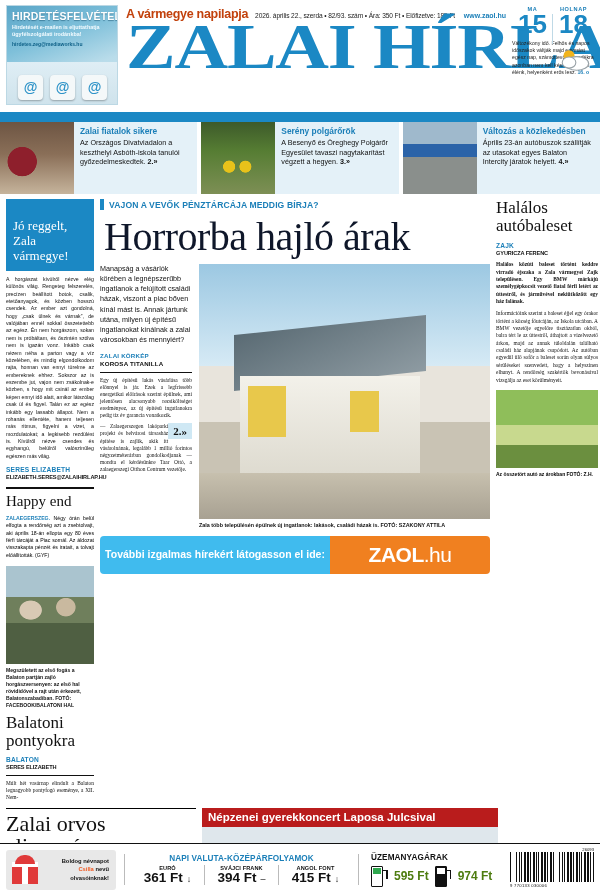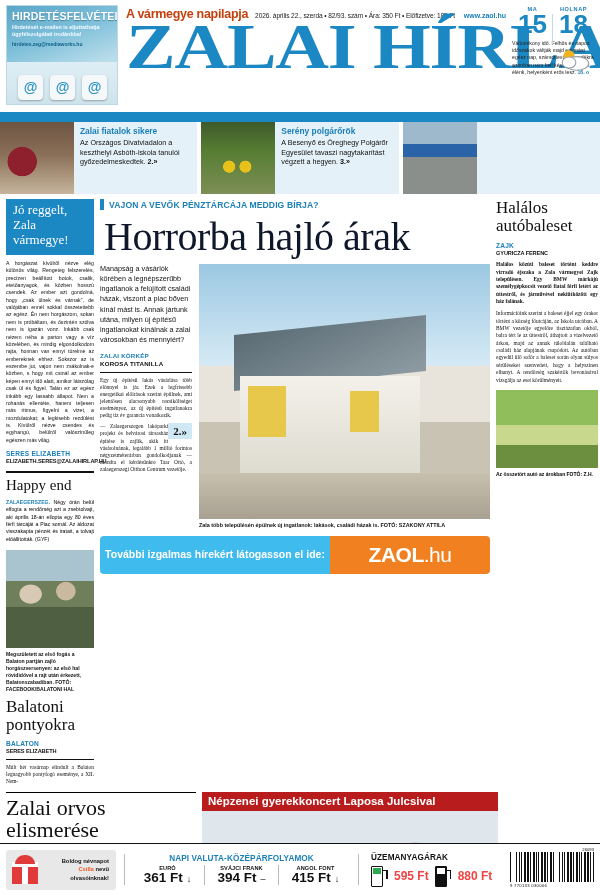--- a/index.html
+++ b/index.html
@@ -81,21 +81,21 @@
   
   .grid { display:flex; padding:5px 6px 0 6px; gap:6px; }
   .col-left { width:88px; flex:none; }
   .col-mid  { width:390px; flex:none; }
   .col-right{ width:102px; flex:none; }
   .thin-rule { border-top:1px solid #000; }
 
   
   .jo-reggelt {
     background:#1b88c4; color:#fff; font-family:"Liberation Serif", serif;
-    font-size:13px; line-height:1.15; padding:4px 6px 7px 7px; font-weight:normal;
+    font-size:13px; line-height:1.15; padding:20px 6px 7px 7px; font-weight:normal;
   }
   .lead-body { font-size:5.2px; line-height:1.42; text-align:justify; color:#111; margin-top:5px; }
   .byline-blue { font-size:6.6px; font-weight:bold; color:#1b7fb8; letter-spacing:.2px; margin-top:6px;}
   .byline-mail { font-size:5.6px; font-weight:bold; color:#111; letter-spacing:-.1px; margin-top:1px;}
   .sec-div { border-top:2px solid #111; margin:7px 0 5px 0; }
   .h-serif-med { font-family:"Liberation Serif", serif; font-size:15px; color:#111; line-height:1.05; }
   .brief { font-size:5.2px; line-height:1.42; text-align:justify; margin-top:5px; }
   .brief .lead-city { font-weight:bold; color:#1b7fb8; }
   .caption { font-size:5.1px; line-height:1.35; color:#111; font-weight:bold; margin-top:3px;}
   .ph-fisher { height:98px; background:
@@ -190,21 +190,21 @@
   .fuel-row { display:flex; align-items:center; gap:6px; margin-top:4px;}
   .pump { width:17px; height:21px; position:relative; flex:none;}
   .pump .bd { position:absolute; left:0; top:0; width:12px; height:21px; border:1.6px solid #111;
       border-radius:1px; background:#fff;}
   .pump .wn { position:absolute; left:2px; top:2px; width:8px; height:6px; }
   .pump .nz { position:absolute; left:12px; top:4px; width:4px; height:1.6px; background:#111;}
   .pump .nz2{ position:absolute; left:15px; top:4px; width:1.6px; height:9px; background:#111;}
   .pump.green .wn { background:#2fa84f; }
   .pump.dark .bd { background:#111; }
   .pump.dark .wn { background:#fff; }
-  .fuel-val { font-size:12px; font-weight:bold; color:#ef4444; white-space:nowrap;}
+  .fuel-val { font-size:12px; font-weight:bold; color:#4d7c0f; white-space:nowrap;}
 
   .barcode { flex:none; width:84px; height:36px; position:relative;}
   .bc-lines { height:30px; width:100%; background:repeating-linear-gradient(90deg,
       #111 0 1.3px, #fff 1.3px 2.6px, #111 2.6px 3.4px, #fff 3.4px 5.6px,
       #111 5.6px 7.4px, #fff 7.4px 8.6px); }
   .bc-num { font-size:4.2px; color:#111; letter-spacing:.3px; margin-top:1px;}
   .bc-top { position:absolute; right:0; top:-5px; font-size:4.2px; color:#111;}
 </style>
 </head>
 <body>
@@ -277,20 +277,27 @@
         <div class="t-head">Serény polgárőrök</div>
         <div class="t-text">
           <span>A Besenyő és Öreghegy Polgárőr Egyesület tavaszi nagytakarítást végzett a hegyen.</span>
           <span class="pg">3.»</span>
         </div>
       </div>
     </div>
 
     <div class="teaser">
       <div class="t-photo photo ph-train"></div>
+      <div class="t-body">
+        <div class="t-head">Változás a közlekedésben</div>
+        <div class="t-text">
+          <span>Április 23-án autóbuszok szállítják az utasokat egyes Balaton Intercity járatok helyett.</span>
+          <span class="pg">4.»</span>
+        </div>
+      </div>
     </div>
   </div>
 
   <div class="grid">
 
     <div class="col-left">
       <div class="jo-reggelt">Jó reggelt, Zala vármegye!</div>
       <div class="lead-body">A horgászat kívülről nézve elég különös világ. Rengeteg felszerelés, precízen beállított botok, csalik, etetőanyagok, és közben hosszú csendek. Az ember azt gondolná, hogy „csak ülnek és várnak”, de valójában ennél sokkal összetettebb az egész. Én nem horgászom, sokan nem is próbáltam, és őszintén szólva nem is igazán vonz. Inkább csak nézem néha a parton vagy a víz közelében, és mindig elgondolkodom rajta, honnan van ennyi türelme az embereknek ehhez. Sokszor az is eszembe jut, vajon nem zsákolnak-e közben, s hogy mit csinál az ember képen ennyi idő alatt, amikor látszólag csak ül és figyel. Talán ez az egész inkább egy lassabb állapot. Nem a rohanás ellentéte, hanem teljesen más ritmus, figyelni a vizet, a mozdulatokat; a legkisebb rezdülést is. Kívülről nézve csendes és egyhangú, belülről valószínűleg egészen más világ.</div>
       <div class="byline-blue">SERES ELIZABETH</div>
       <div class="byline-mail">ELIZABETH.SERES@ZALAIHIRLAP.HU</div>
@@ -440,21 +447,21 @@
             <div class="nz"></div>
             <div class="nz2"></div>
         </div>
         <div class="fuel-val">595 Ft</div>
         <div class="pump dark">
           <div class="bd"></div>
             <div class="wn"></div>
             <div class="nz"></div>
             <div class="nz2"></div>
         </div>
-        <div class="fuel-val">880 Ft</div>
+        <div class="fuel-val">974 Ft</div>
       </div>
     </div>
 
     <div class="barcode">
       <div class="bc-top">26093</div>
       <div class="bc-lines"></div>
       <div class="bc-num">9 770133 030006</div>
     </div>
   </div>
 

